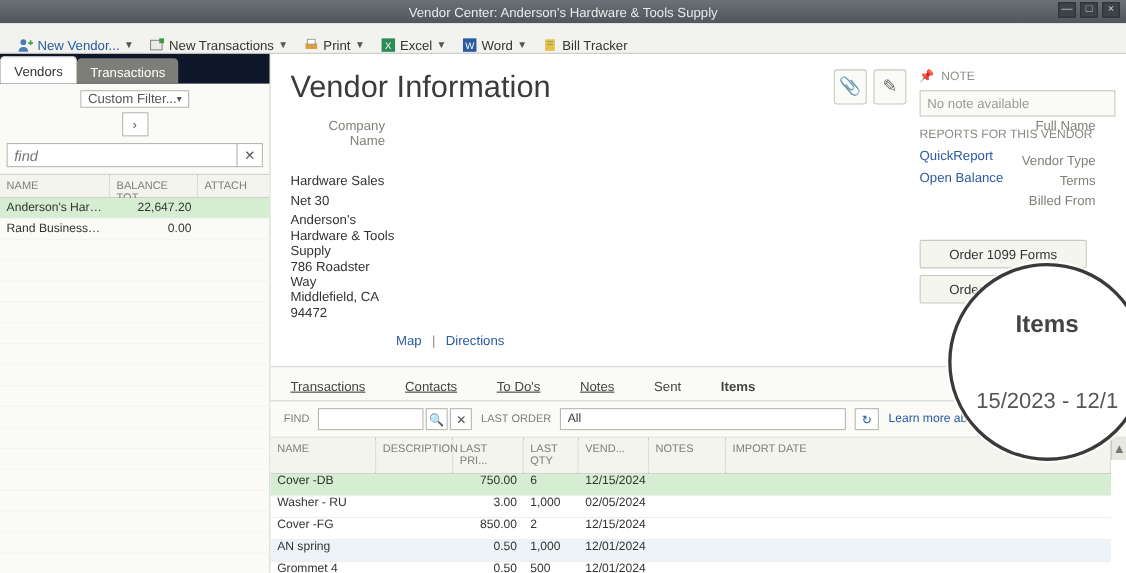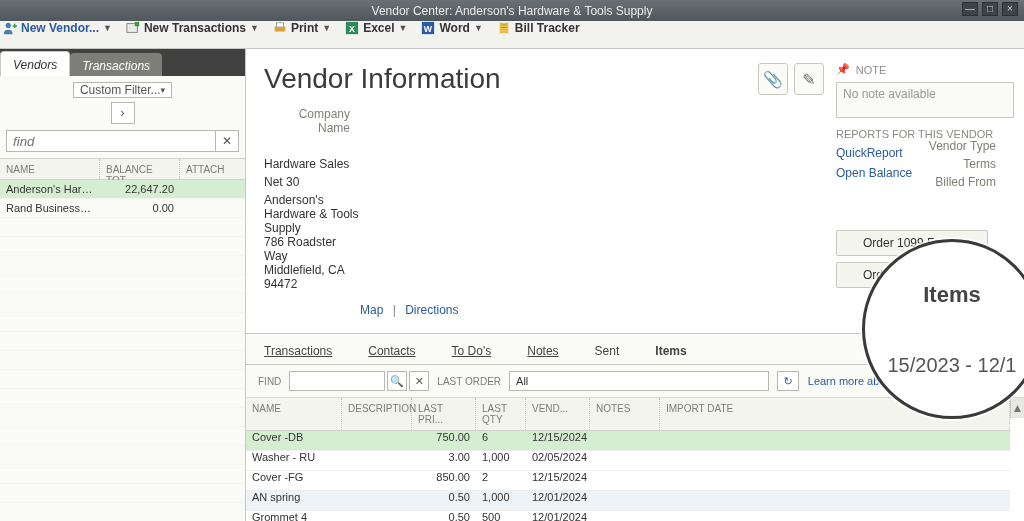--- a/index.html
+++ b/index.html
@@ -3,31 +3,31 @@
 <meta charset="utf-8">
 <style>
   * { box-sizing: border-box; }
   html, body { margin: 0; padding: 0; font-family: Arial, Helvetica, sans-serif; font-size: 12px; color: #333; }
   body { width: 1024px; height: 521px; background: #fff; overflow: hidden; position: relative; }
 
   .titlebar { background: linear-gradient(#6a7075,#4f565c); color: #e9eaea; height: 21px; display:flex; align-items:center; justify-content:center; position:relative; font-size:12px; }
   .window-controls { position:absolute; right:6px; top:2px; display:flex; gap:4px; }
   .wc-btn { width:16px; height:14px; border:1px solid #2d3033; background:#3e4348; color:#ccc; font-size:10px; line-height:12px; text-align:center; cursor:pointer; }
 
-  .toolbar { background: #f2f2ee; border-bottom:1px solid #c6c6c0; height:28px; display:flex; align-items:flex-start; gap:14px; padding:0 3px;font-weight:bold; }
+  .toolbar { background: #f2f2ee; border-bottom:1px solid #c6c6c0; height:28px; display:flex; align-items:flex-end; gap:14px; padding:0 16px; }
   .tb-item { display:flex; align-items:center; gap:4px; color:#2a5aa0; font-size:12px; cursor:pointer; }
   .tb-item .drop { color:#555; font-size:9px; }
   .plain-item { color:#333; }
   .tb-icon { width:14px; height:14px; display:inline-block; }
 
   .body-area { display:flex; height: calc(521px - 21px - 28px); }
 
   
   .left-panel { width:246px; border-right:1px solid #c9c9c2; background:#fafaf7; display:flex; flex-direction:column; }
-  .tabs-left { display:flex; height:27px; background:#404040;font-style:italic; }
+  .tabs-left { display:flex; height:27px; background:#0f172a; }
   .tab { padding:6px 12px; font-size:12px; }
   .tab.active { background:#fff; border:1px solid #c9c9c2; border-bottom:none; border-radius:4px 4px 0 0; margin-top:2px; }
   .tab.inactive { background:#7e7e79; color:#fff; margin-top:4px; border-radius:4px 4px 0 0; }
   .filter-row { display:flex; gap:4px; padding:6px; align-items:center;flex-direction:column; }
   .combo { flex:1; height:22px; border:1px solid #b8b8b3; background:#fff; display:flex; align-items:center; justify-content:space-between; padding:0 6px; color:#555; }
   .sq-btn { width:24px; height:22px; border:1px solid #b8b8b3; background:#fff; display:flex; align-items:center; justify-content:center; color:#555; cursor:pointer; }
   .find-row { padding:0 6px 6px 6px; display:flex; }
   .find-input { flex:1; height:22px; border:1px solid #b8b8b3; background:#fff; padding:0 6px; font-style:italic; color:#9a9a95; }
   .list-header { display:flex; height:22px; border-top:1px solid #d2d2cc; border-bottom:1px solid #d2d2cc; background:#f4f4ef; font-size:10px; color:#7d7d78; }
   .lh-name { width:100px; padding:5px 6px; border-right:1px dotted #c8c8c2; }
@@ -48,21 +48,21 @@
   .action-icons { position:absolute; right:200px; top:14px; display:flex; gap:6px; }
   .act-btn { width:30px; height:32px; border:1px solid #c9c9c2; background:#fafaf7; display:flex; align-items:center; justify-content:center; color:#6b6b66; cursor:pointer; font-size:16px; border-radius:3px; }
   .info-grid { display:grid; grid-template-columns:96px auto; row-gap:4px; font-size:12px; }
   .ig-label { text-align:right; color:#808078; padding-right:10px; }
   .map-links { margin:12px 0 8px 96px; font-size:12px; }
   .map-links a { color:#2a5aa0; text-decoration:none; cursor:pointer; }
   .map-links .sep { color:#888; margin:0 6px; }
 
   .side-col { position:absolute; right:10px; top:14px; width:178px; font-size:12px; }
   .note-hdr { color:#8f8f8a; font-size:11px; margin-bottom:6px; display:flex; align-items:center; gap:6px; }
-  .note-box { border:1px solid #c9c9c2; background:#fafaf7; height:36px; padding:4px 6px; color:#9a9a95; margin-bottom:10px; }
+  .note-box { border:1px solid #c9c9c2; background:#fafaf7; height:24px; padding:4px 6px; color:#9a9a95; margin-bottom:10px; }
   .reports-hdr { color:#8a8a84; font-size:11px; margin:8px 0 6px; }
   .link { color:#2a5aa0; cursor:pointer; margin:6px 0; font-size:12px; }
   .side-btns { margin-top:50px; }
   .side-btn { border:1px solid #c9c9c2; background:#f5f5f0; padding:5px 26px; font-size:12px; cursor:pointer; border-radius:2px; margin-bottom:6px; display:inline-block; }
 
   
   .detail-wrap { border-top:1px solid #c9c9c2; background:#fff; margin-top:4px; position:relative; }
   .dtabs { display:flex; gap:28px; padding:6px 14px 0 14px; border-bottom:1px solid #c9c9c2; background:#fafaf7; font-size:12px; }
   .dtab { padding:4px 4px 6px; color:#444; cursor:pointer; }
   .dtab.emph { font-weight:bold; }

